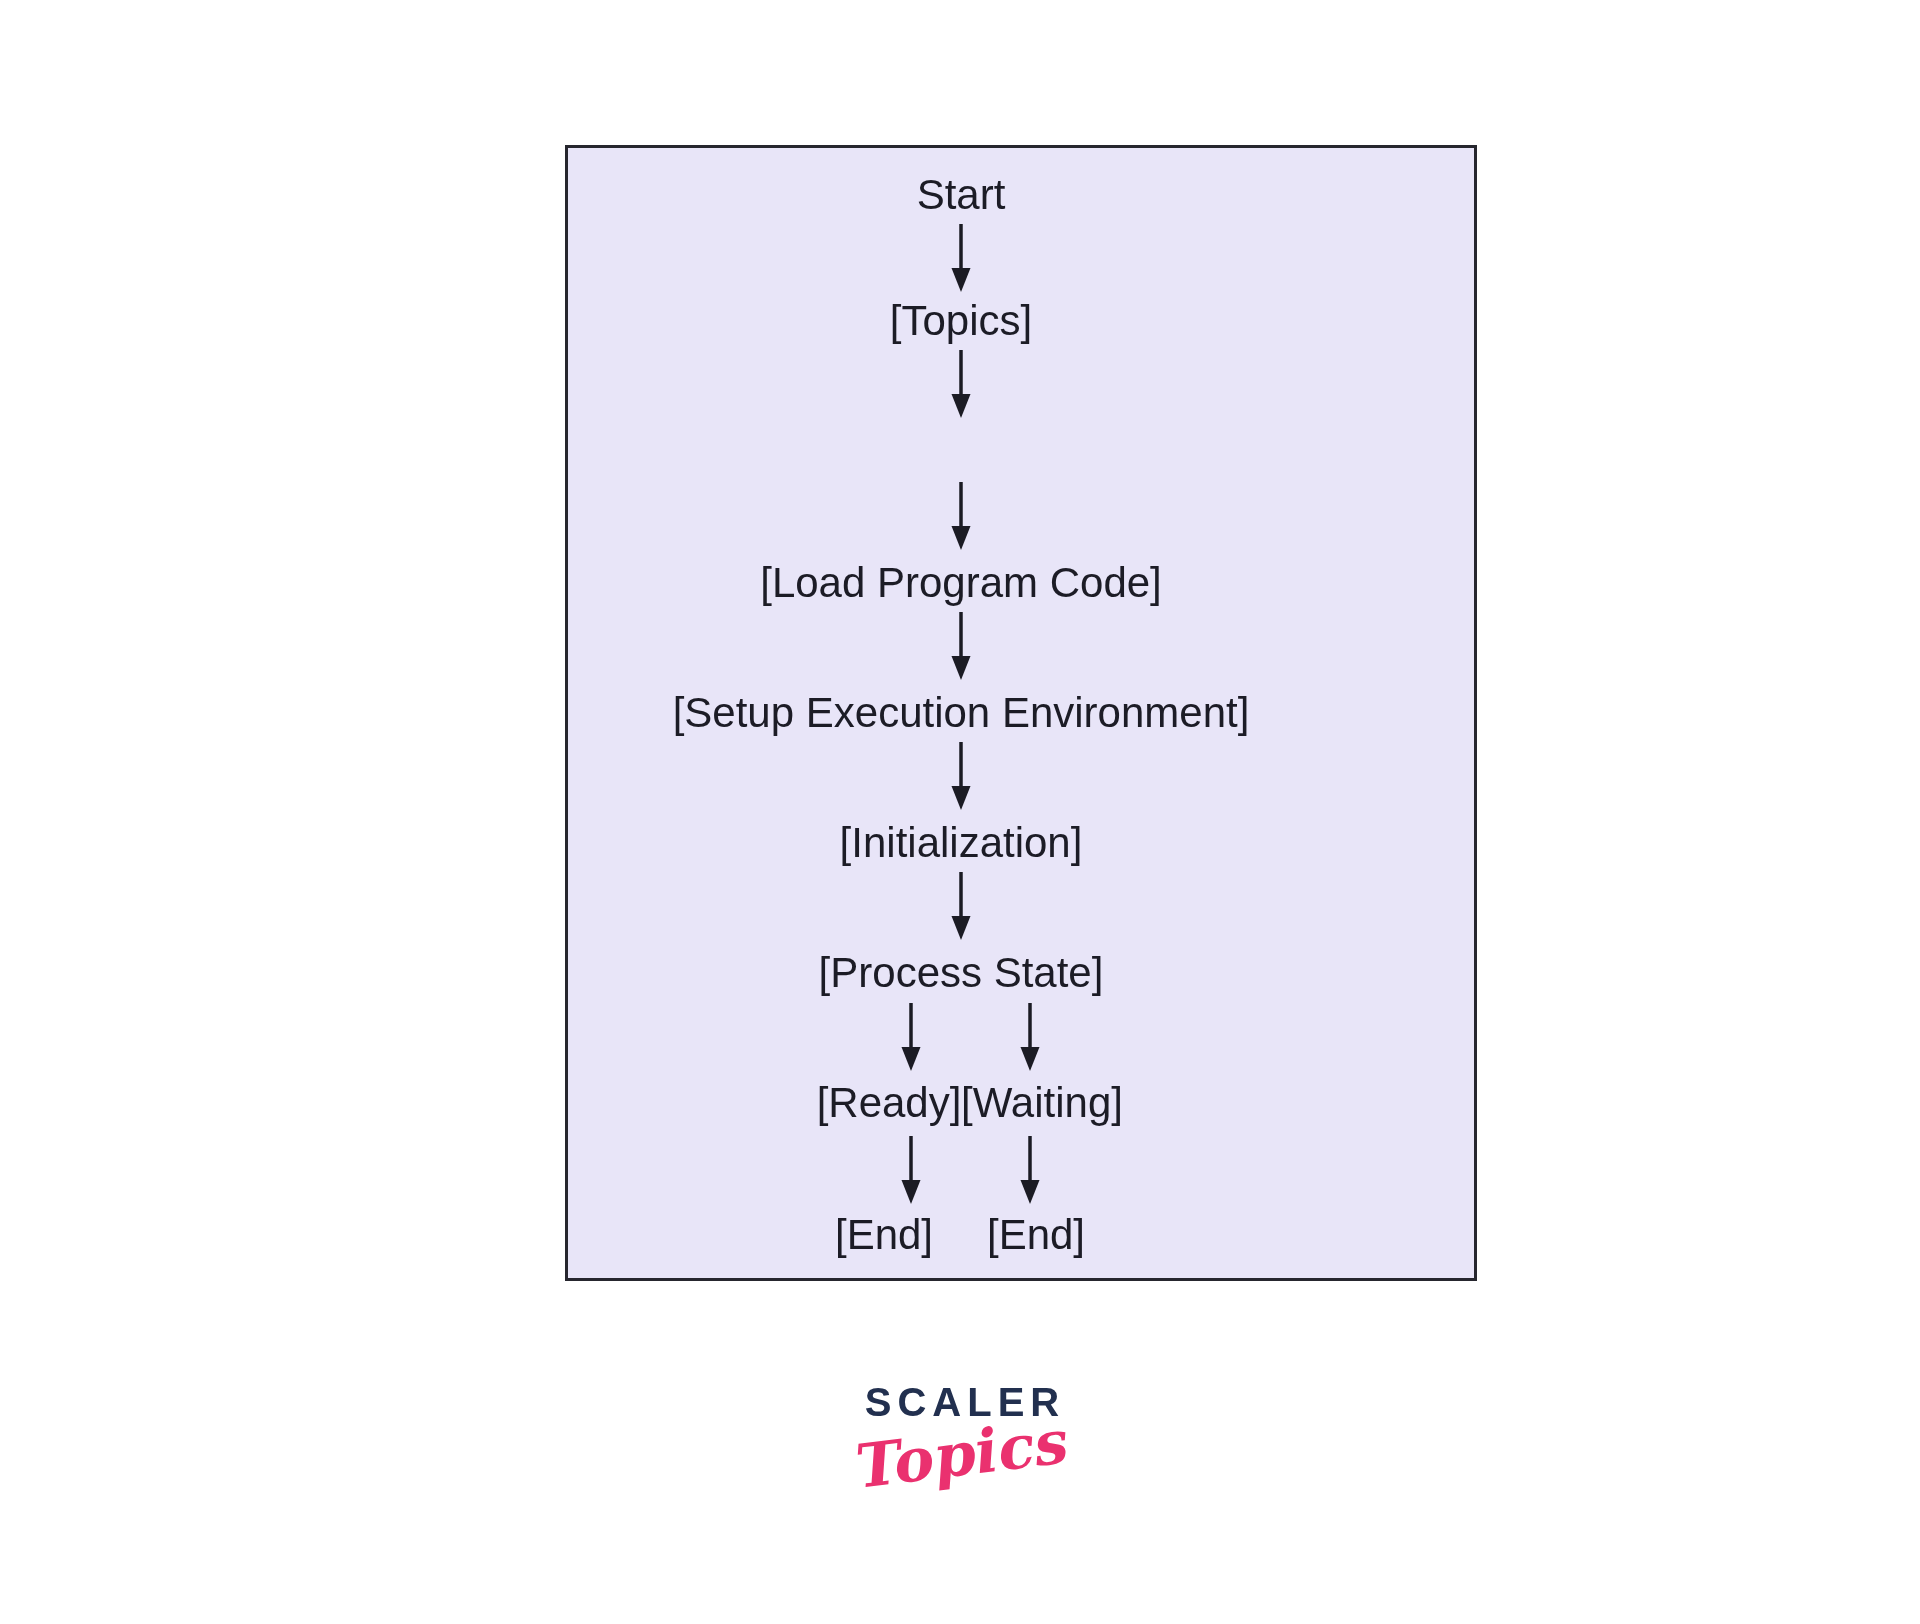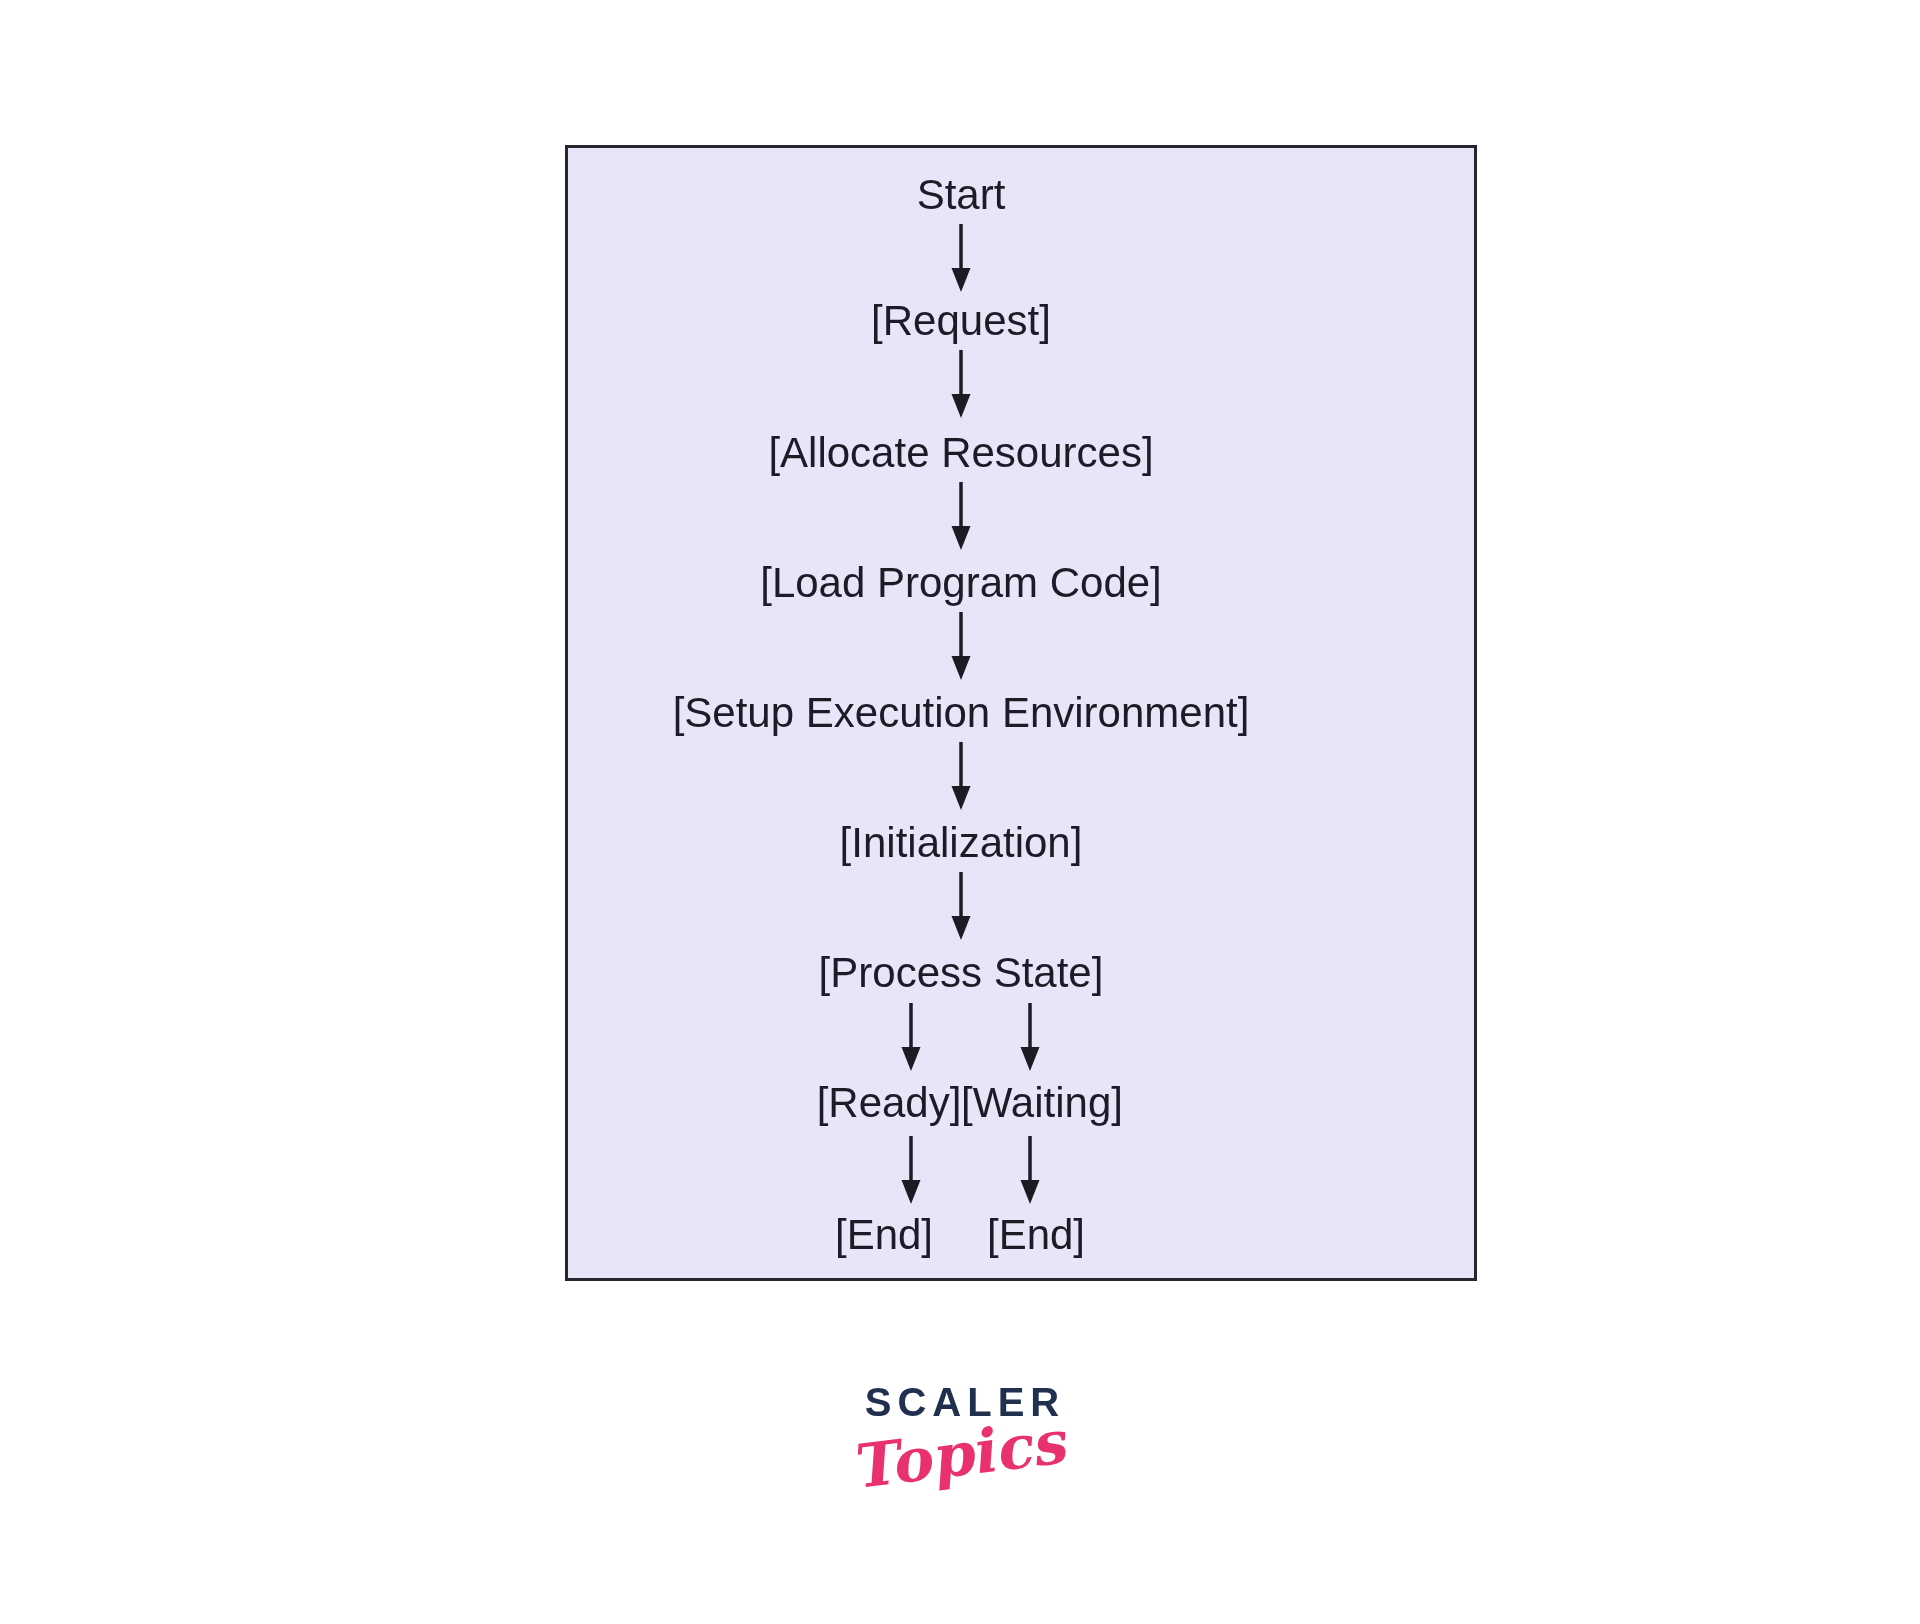--- a/index.html
+++ b/index.html
@@ -60,22 +60,21 @@
   }
 </style>
 </head>
 <body>
 
 <div class="canvas">
 
   <div class="flow-box">
 
     <div class="node" style="left:393px;top:19px;">Start</div>
-    <div class="node" style="left:393px;top:145px;">[Request]</div>
-    <div class="node" style="left:393px;top:277px;">[Allocate Resources]</div>
+    <div class="node" style="left:393px;top:145px;">[Topics]</div>
     <div class="node" style="left:393px;top:407px;">[Load Program Code]</div>
     <div class="node" style="left:393px;top:537px;">[Setup Execution Environment]</div>
     <div class="node" style="left:393px;top:667px;">[Initialization]</div>
     <div class="node" style="left:393px;top:797px;">[Process State]</div>
 
     <div class="arrow" style="left:393px;top:76px;">
       <svg viewBox="0 0 24 68">
           <line x1="12" y1="0" x2="12" y2="46" stroke="#1b1b24" stroke-width="3.5"></line>
           <path d="M12 68 L2.5 44 L21.5 44 Z" fill="#1b1b24"></path>
         </svg>

